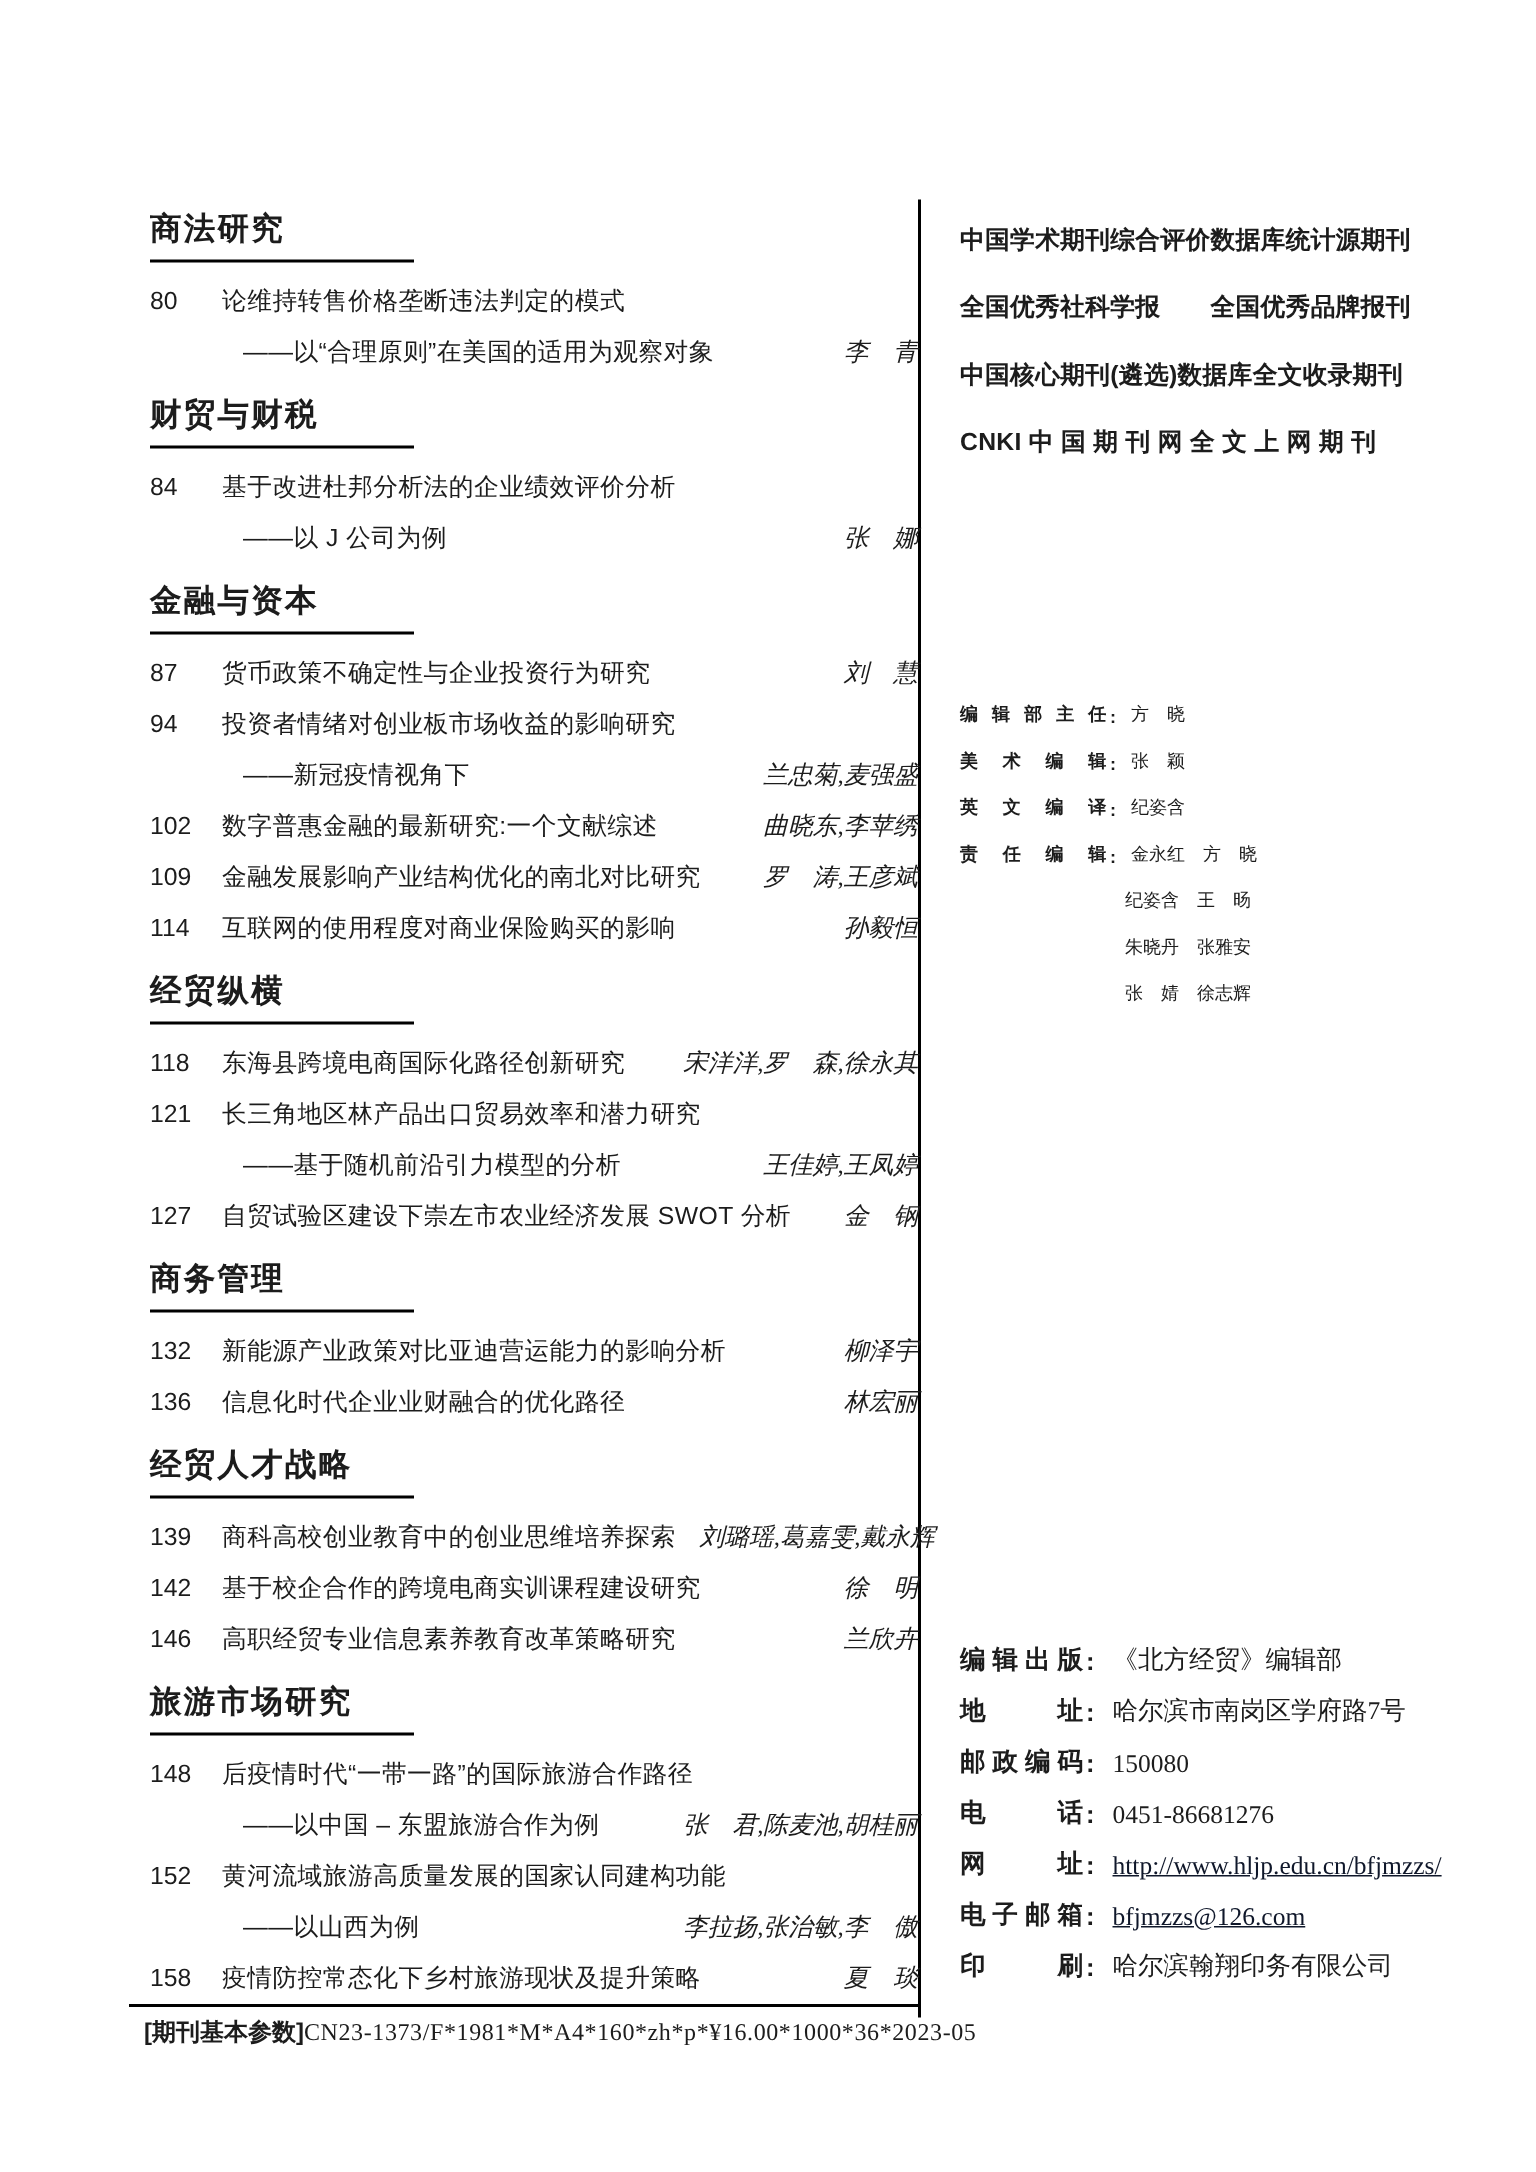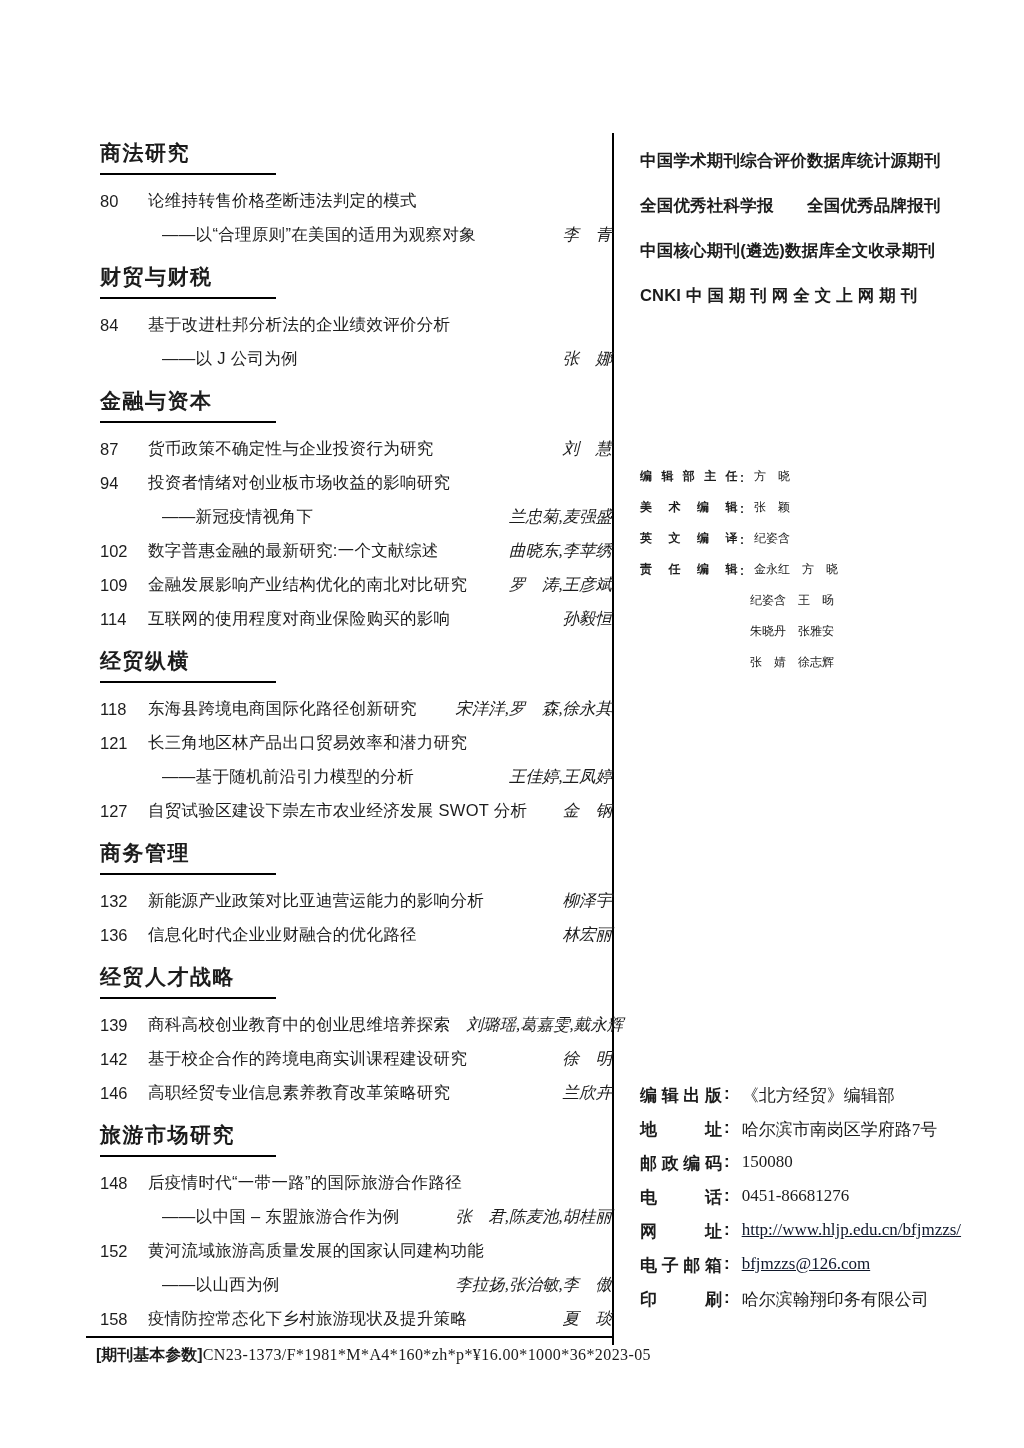--- a/index.html
+++ b/index.html
@@ -28,21 +28,21 @@
   
   .accolades{position:absolute;left:640px;top:138px;width:302px;}
   .accolade{height:45px;line-height:45px;font-weight:700;font-size:16.5px;white-space:nowrap;letter-spacing:0.2px;}
   .editorial{position:absolute;left:640px;top:454px;width:302px;}
   .ed-row{min-height:31px;display:flex;align-items:flex-end;font-size:12px;}
   .ed-label{width:98px;flex:none;font-weight:700;text-align:justify;text-align-last:justify;letter-spacing:0.5px;}
   .ed-colon{font-weight:700;margin:0 10px 0 2px;}
   .ed-value{font-family:"Liberation Serif",serif;white-space:nowrap;}
   .ed-row.extra{padding-left:110px;}
   .publication{position:absolute;left:640px;top:1084px;width:310px;}
-  .pub-row{min-height:34px;display:flex;align-items:flex-start;font-size:17px;}
+  .pub-row{min-height:34px;display:flex;align-items:flex-end;font-size:17px;}
   .pub-label{width:82px;flex:none;font-weight:700;text-align:justify;text-align-last:justify;}
   .pub-colon{font-weight:700;margin:0 12px 0 2px;}
   .pub-value{font-family:"Liberation Serif",serif;white-space:nowrap;}
   .pub-value.u{text-decoration:underline;color:#0f172a;}
 
   
   .params{position:absolute;left:96px;top:1345px;font-size:16px;white-space:nowrap;}
   .params-label{font-weight:700;}
   .params-value{font-family:"Liberation Serif",serif;letter-spacing:0.4px;}
 </style>

